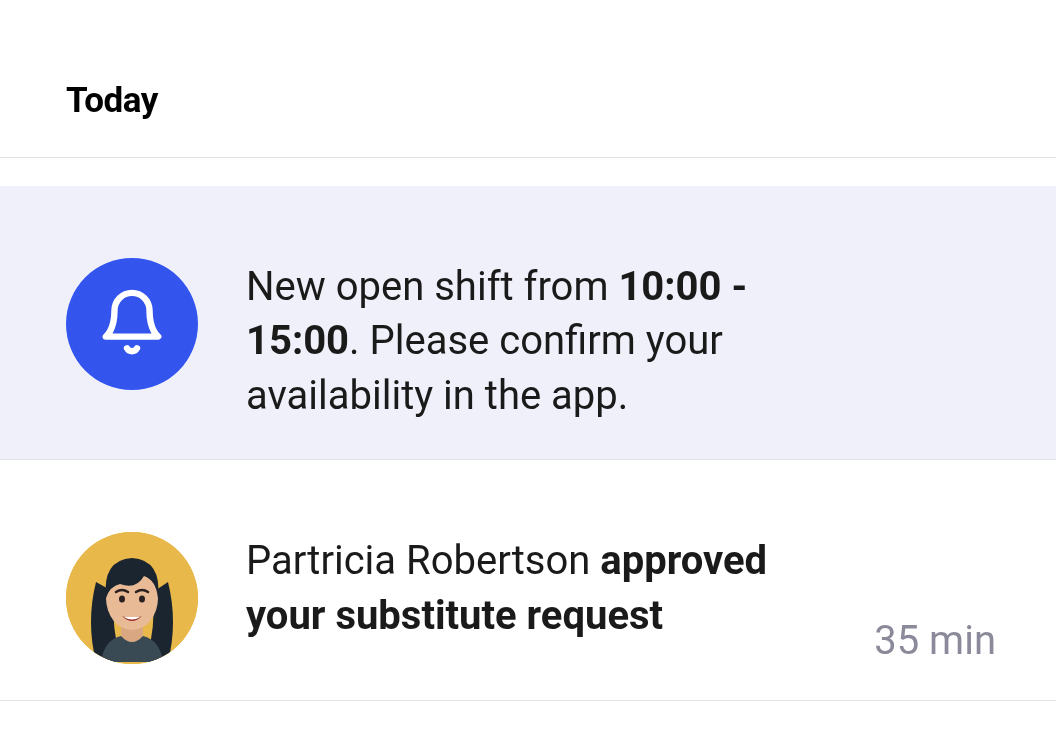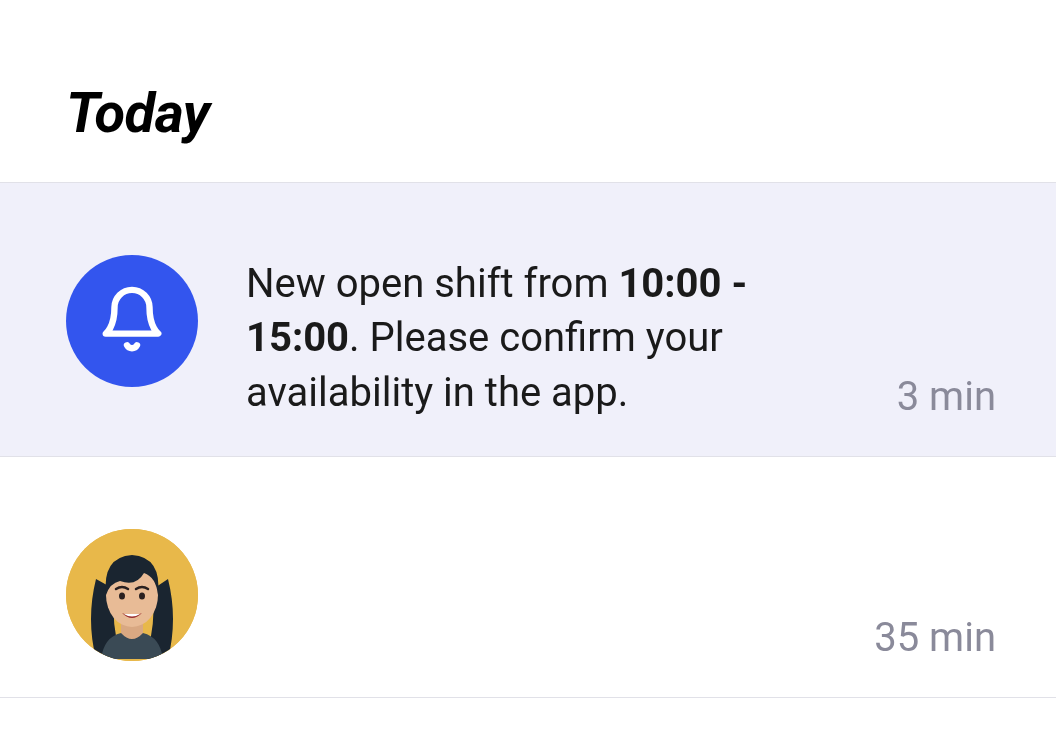--- a/index.html
+++ b/index.html
@@ -11,38 +11,38 @@
       font-family: -apple-system, BlinkMacSystemFont, "Segoe UI", Roboto, Helvetica, Arial, sans-serif;
       background: #ffffff;
       width: 1056px;
       height: 756px;
       overflow: hidden;
     }
     .header {
       padding: 80px 0 36px 66px;
     }
     .header-title {
-      font-size: 56px;
+      font-size: 35px;
       font-weight: 700;
       color: #000000;
       letter-spacing: -0.5px;
-      font-style: italic;
     }
     .notification-list {
       border-top: 1px solid #e1e1e8;
     }
     .notification-item {
       display: flex;
       align-items: flex-start;
       padding: 72px 60px 36px 66px;
       border-bottom: 1px solid #e1e1e8;
       position: relative;
     }
     .notification-item.highlighted {
       background: #f0f0fa;
+      margin-top: 28px;
     }
     .notification-icon-wrap {
       flex: 0 0 auto;
       width: 132px;
       height: 132px;
       border-radius: 50%;
       display: flex;
       align-items: center;
       justify-content: center;
       margin-right: 48px;
@@ -109,21 +109,20 @@
           <path d="M6 8a6 6 0 0 1 12 0c0 7 3 9 3 9H3s3-2 3-9"></path>
           <path d="M10.3 21a1.94 1.94 0 0 0 3.4 0"></path>
         </svg>
       </span>
     </div>
     <div class="notification-body">
       <p class="notification-text">
         <span>New open shift from </span><span class="bold">10:00 - 15:00</span><span>. Please confirm your availability in the app.</span>
       </p>
     </div>
-    <div class="notification-time">3 min</div>
   </div>
 
   <div class="notification-item">
     <div class="avatar">
       <svg viewBox="0 0 132 132" preserveAspectRatio="xMidYMid slice">
         <rect width="132" height="132" fill="#e8b84a"></rect>
 
         <path d="M30 50 Q20 90 30 130 L55 130 Q45 95 48 60 Z" fill="#1a2530"></path>
         <path d="M102 50 Q112 90 102 130 L80 130 Q90 95 87 60 Z" fill="#1a2530"></path>
 
@@ -138,16 +137,21 @@
         <path d="M50 60 Q56 56 62 60" stroke="#2a2020" stroke-width="2.5" fill="none" stroke-linecap="round"></path>
         <path d="M70 60 Q76 56 82 60" stroke="#2a2020" stroke-width="2.5" fill="none" stroke-linecap="round"></path>
 
         <ellipse cx="56" cy="67" rx="3" ry="3.5" fill="#2a2020"></ellipse>
         <ellipse cx="76" cy="67" rx="3" ry="3.5" fill="#2a2020"></ellipse>
 
         <path d="M56 84 Q66 94 76 84 Q66 89 56 84 Z" fill="#9a3030"></path>
         <path d="M58 85 Q66 90 74 85" fill="#ffffff"></path>
       </svg>
     </div>
+    <div class="notification-body">
+      <p class="notification-text">
+        <span>Partricia Robertson </span><span class="bold">approved your substitute request</span><span></span>
+      </p>
+    </div>
     <div class="notification-time">35 min</div>
   </div>
 
 </div>
 
 </body></html>

